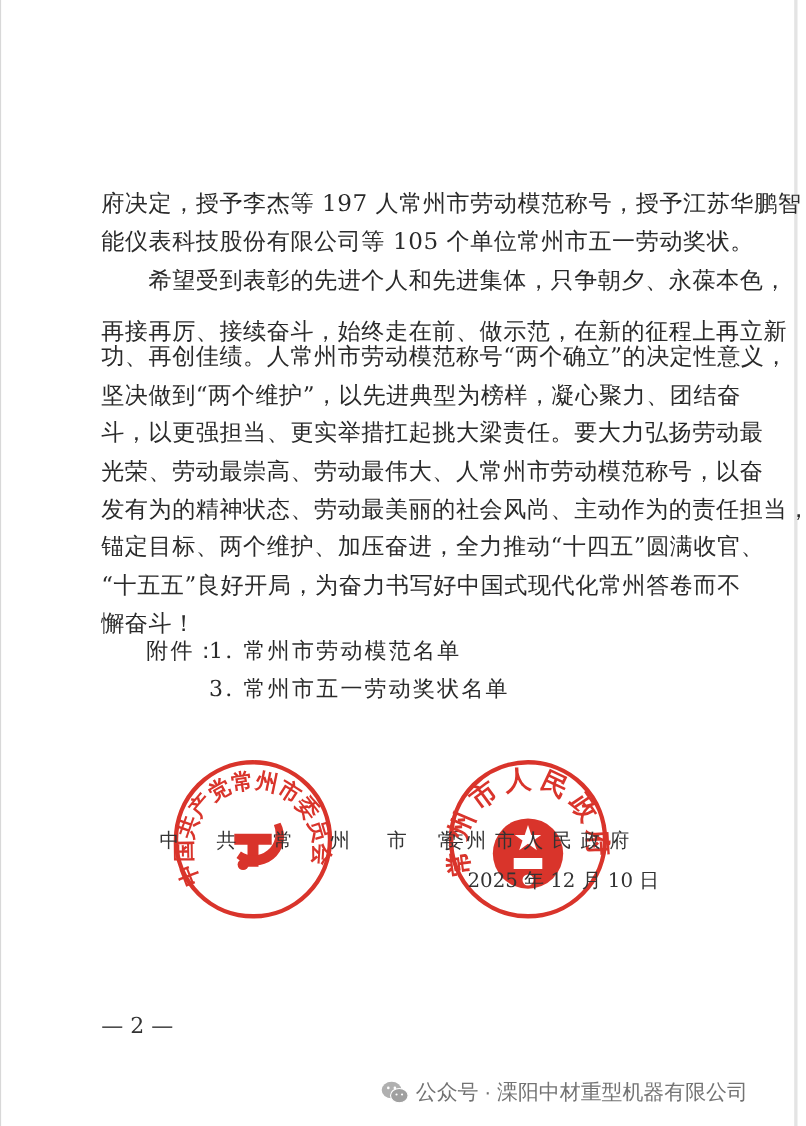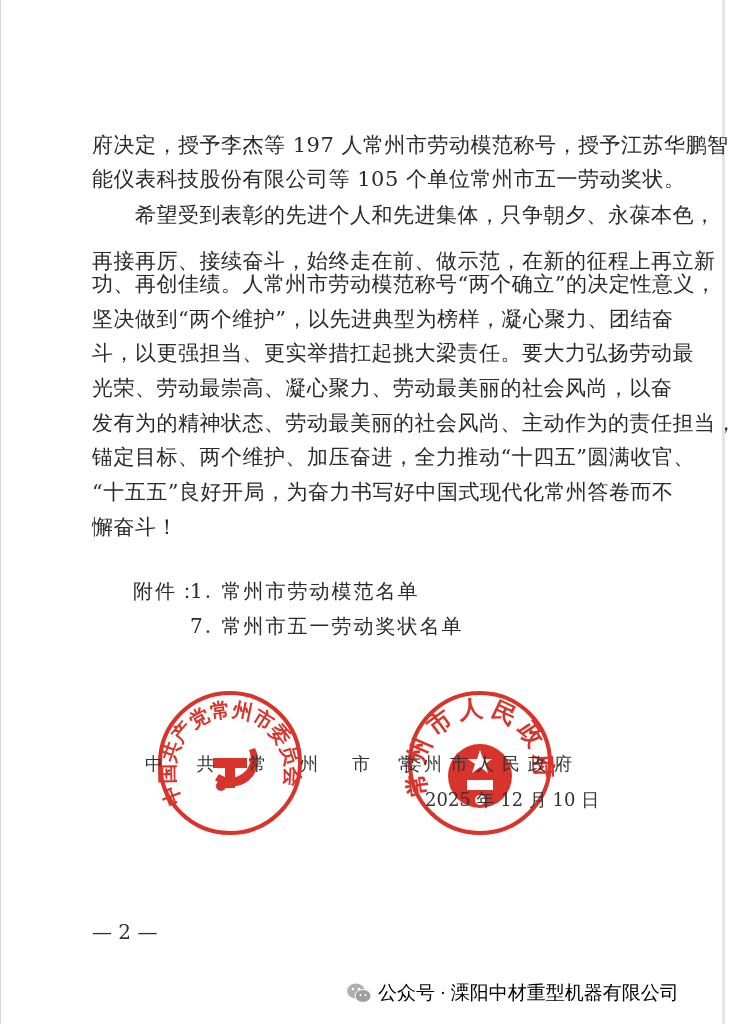--- a/index.html
+++ b/index.html
@@ -7,58 +7,58 @@
     width: 733px; height: 1024px; overflow: hidden;
     background: #ffffff; position: relative;
     font-family: "DejaVu Serif", "Liberation Serif", serif;
     color: #2a2a2a;
   }
   .page-border-left { position: absolute; left: 0; top: 0; width: 1px; height: 1024px; background: #d8d8d8; }
   .page-border-right { position: absolute; right: 8px; top: 0; width: 3px; height: 1024px; background: #e4e4e4; }
   .doc { position: absolute; left: 92px; top: 130px; width: 560px; }
   .line {
     position: absolute; left: 0; white-space: nowrap;
-    font-size: 21px; line-height: 30px; letter-spacing: 0.5px;
+    font-size: 21px; line-height: 30px; letter-spacing: 0.5px; margin-top: 40px;
   }
   .attach { position: absolute; font-size: 20px; line-height: 30px; white-space: nowrap; letter-spacing: 2px; }
   .seal { position: absolute; }
   .sig { position: absolute; font-size: 18px; white-space: nowrap; color: #333; letter-spacing: 0; }
   .page-num { position: absolute; left: 92px; top: 920px; font-size: 20px; color: #333; }
   .footer {
-    position: absolute; left: 346px; top: 980px; font-family: Liberation Serif, serif;
-    font-size: 19px; color: #000000; white-space: nowrap; display: flex; align-items: center; gap: 6px;
+    position: absolute; left: 346px; top: 980px; font-family: Liberation Sans, sans-serif;
+    font-size: 19px; color: #737373; white-space: nowrap; display: flex; align-items: center; gap: 6px;
   }
   .wechat-icon { width: 26px; height: 22px; position: relative; }
 </style>
 </head>
 <body>
 
 <div class="page-border-left"></div>
 <div class="page-border-right"></div>
 
 <div class="doc">
   <div class="line" style="top:0px">府决定，授予李杰等 197 人常州市劳动模范称号，授予江苏华鹏智</div>
   <div class="line" style="top:34px">能仪表科技股份有限公司等 105 个单位常州市五一劳动奖状。</div>
 
   <div class="line" style="top:70px">　　希望受到表彰的先进个人和先进集体，只争朝夕、永葆本色，</div>
   <div class="line" style="top:116px">再接再厉、接续奋斗，始终走在前、做示范，在新的征程上再立新</div>
   <div class="line" style="top:139px">功、再创佳绩。人常州市劳动模范称号“两个确立”的决定性意义，</div>
   <div class="line" style="top:174px">坚决做到“两个维护”，以先进典型为榜样，凝心聚力、团结奋</div>
   <div class="line" style="top:208px">斗，以更强担当、更实举措扛起挑大梁责任。要大力弘扬劳动最</div>
-  <div class="line" style="top:243px">光荣、劳动最崇高、凝心聚力、劳动最美丽的社会风尚，以奋</div>
+  <div class="line" style="top:243px">光荣、劳动最崇高、劳动最伟大、人常州市劳动模范称号，以奋</div>
   <div class="line" style="top:278px">发有为的精神状态、劳动最美丽的社会风尚、主动作为的责任担当，</div>
   <div class="line" style="top:312px">锚定目标、两个维护、加压奋进，全力推动“十四五”圆满收官、</div>
   <div class="line" style="top:347px">“十五五”良好开局，为奋力书写好中国式现代化常州答卷而不</div>
   <div class="line" style="top:382px">懈奋斗！</div>
 </div>
 
 <div>
   <span class="attach" style="left:133px; top:576px">附件：</span>
   <span class="attach" style="left:190px; top:576px">1. 常州市劳动模范名单</span>
-  <span class="attach" style="left:190px; top:611px">7. 常州市五一劳动奖状名单</span>
+  <span class="attach" style="left:190px; top:611px">3. 常州市五一劳动奖状名单</span>
 </div>
 
 <svg class="seal" style="left:155px; top:688px" width="150" height="150" viewBox="0 0 150 150">
   <circle cx="75" cy="75" r="70" fill="none" stroke="#d9342b" stroke-width="4"></circle>
   <defs>
     <path id="arcL" d="M 30 118 A 56 56 0 1 1 120 118"></path>
   </defs>
   <text font-size="20" fill="#d9342b" font-weight="bold" font-family="DejaVu Sans, sans-serif">
     <textPath href="#arcL" startOffset="2%">中国共产党常州市委员会</textPath>
   </text>

